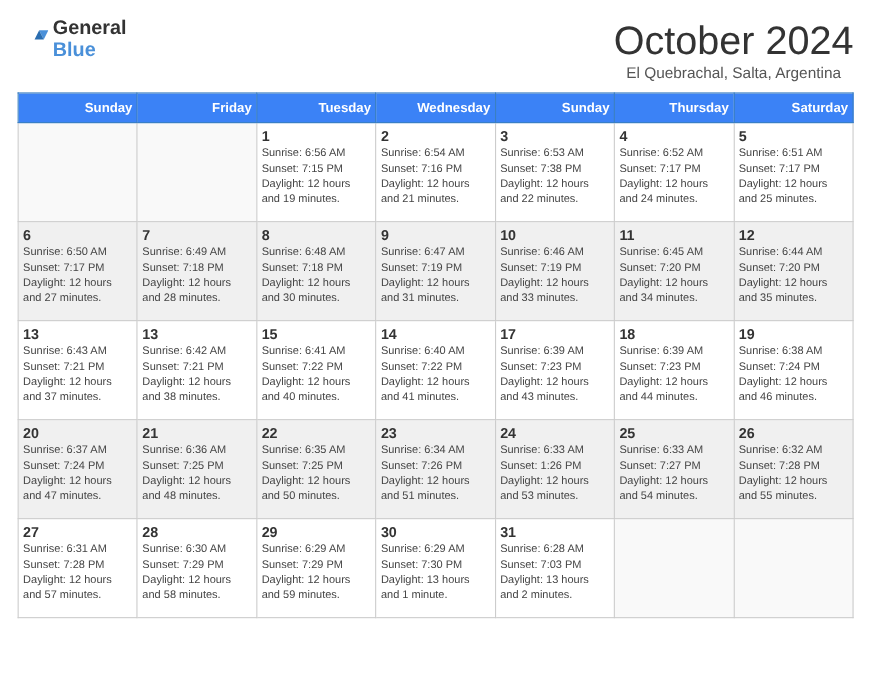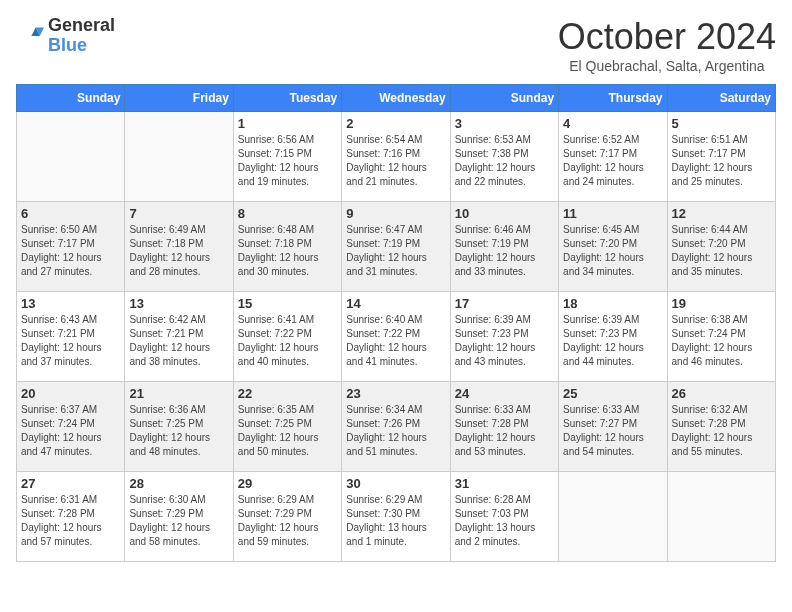--- a/index.html
+++ b/index.html
@@ -269,21 +269,21 @@
         </td>
         <td>
           <div class="day-number">23</div>
           <div class="day-info">Sunrise: 6:34 AM
 Sunset: 7:26 PM
 Daylight: 12 hours and 51 minutes.</div>
         </td>
         <td>
           <div class="day-number">24</div>
           <div class="day-info">Sunrise: 6:33 AM
-Sunset: 7:28 PM
+Sunset: 1:26 PM
 Daylight: 12 hours and 53 minutes.</div>
         </td>
         <td>
           <div class="day-number">25</div>
           <div class="day-info">Sunrise: 6:33 AM
 Sunset: 7:27 PM
 Daylight: 12 hours and 54 minutes.</div>
         </td>
         <td>
           <div class="day-number">26</div>

